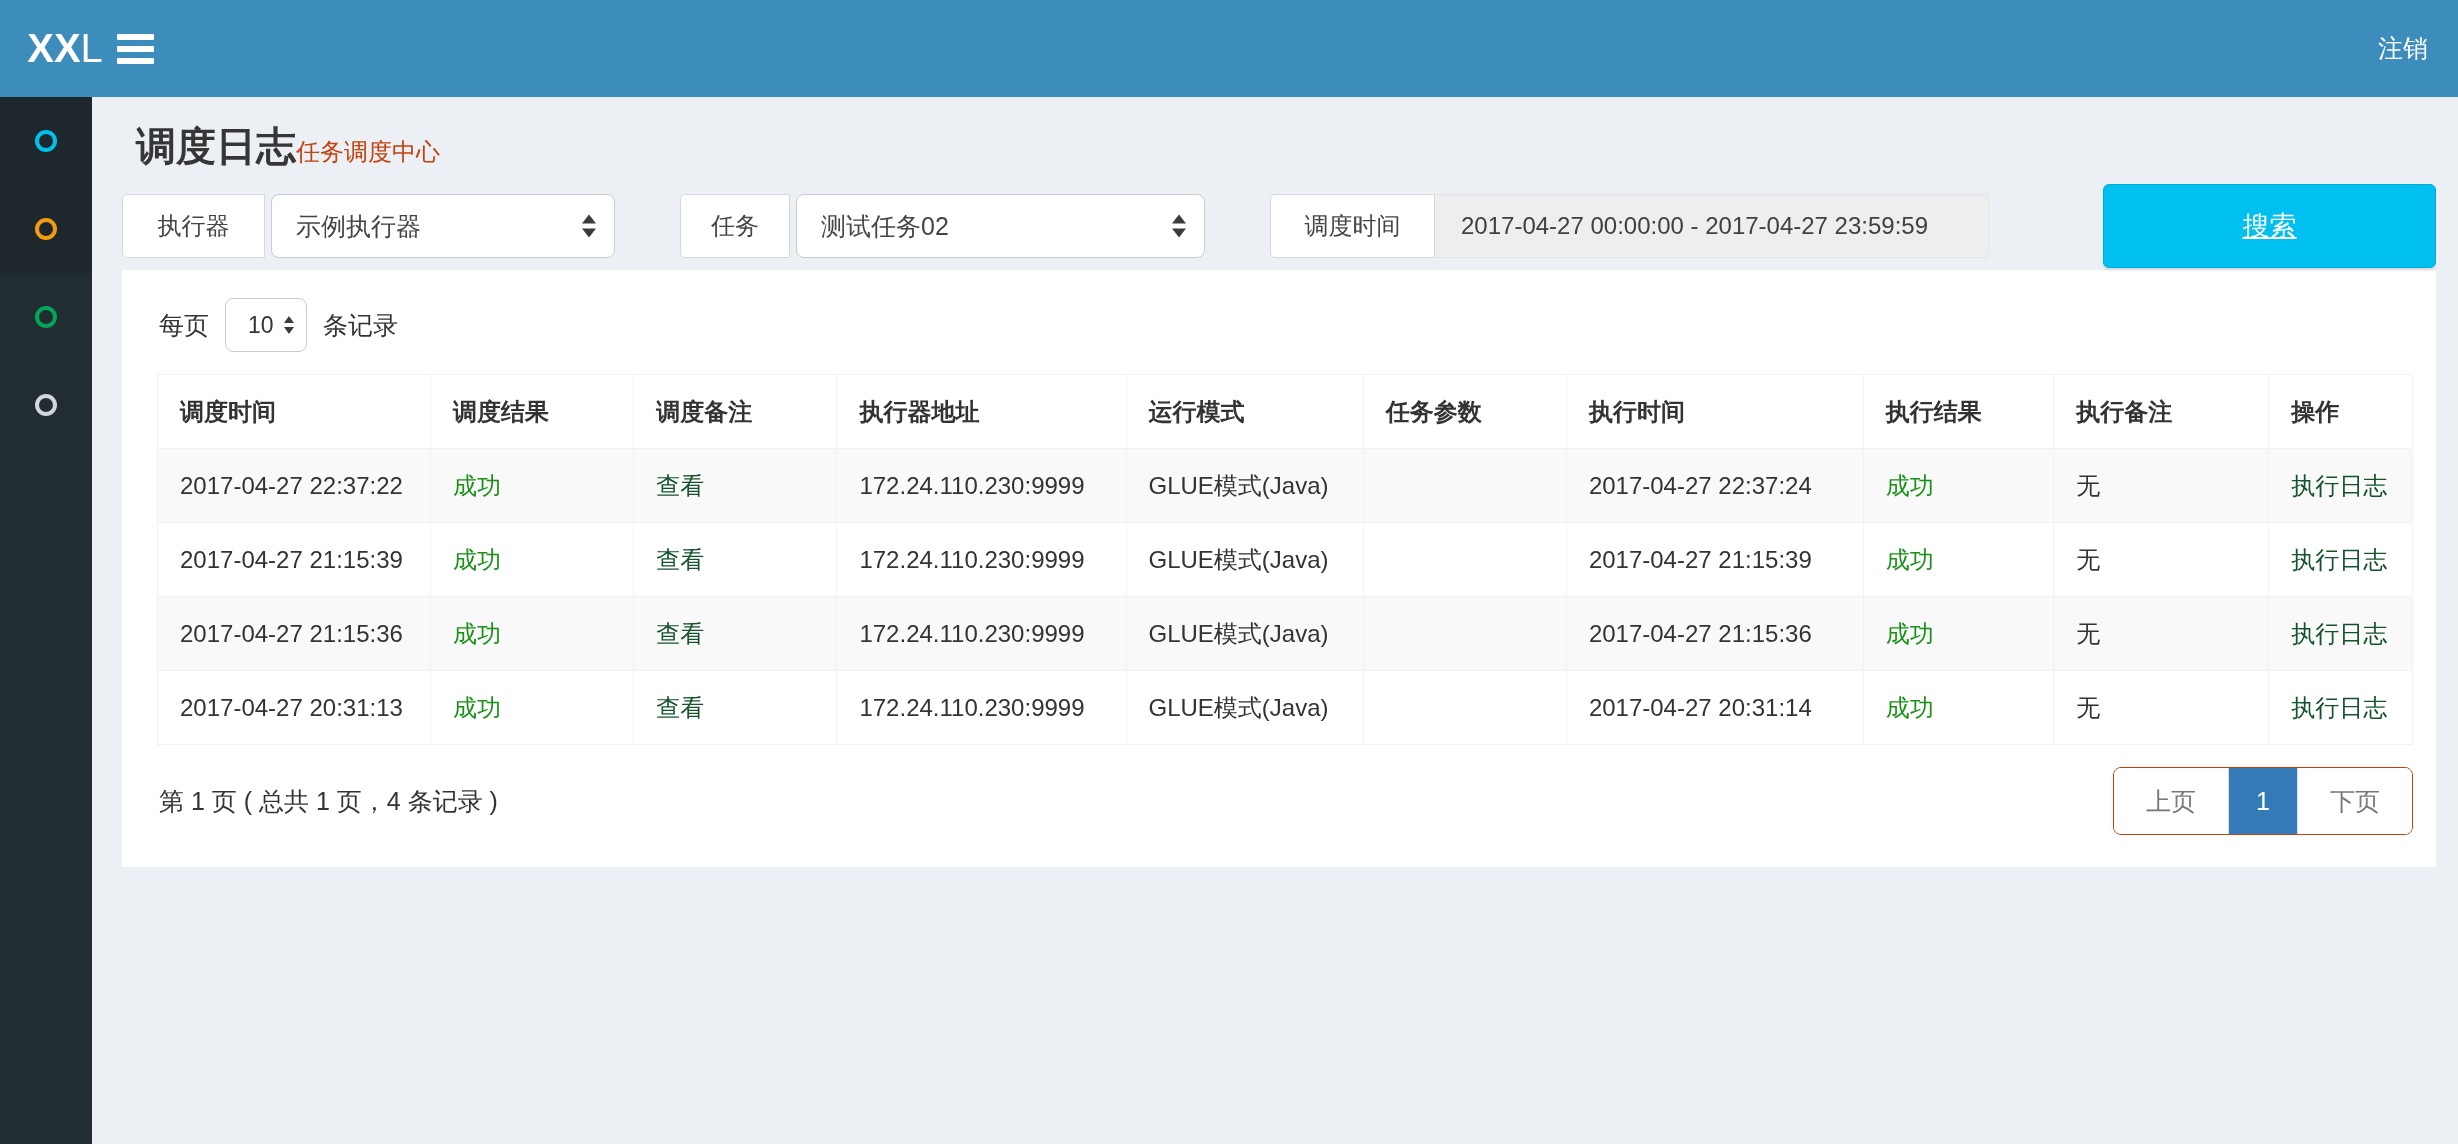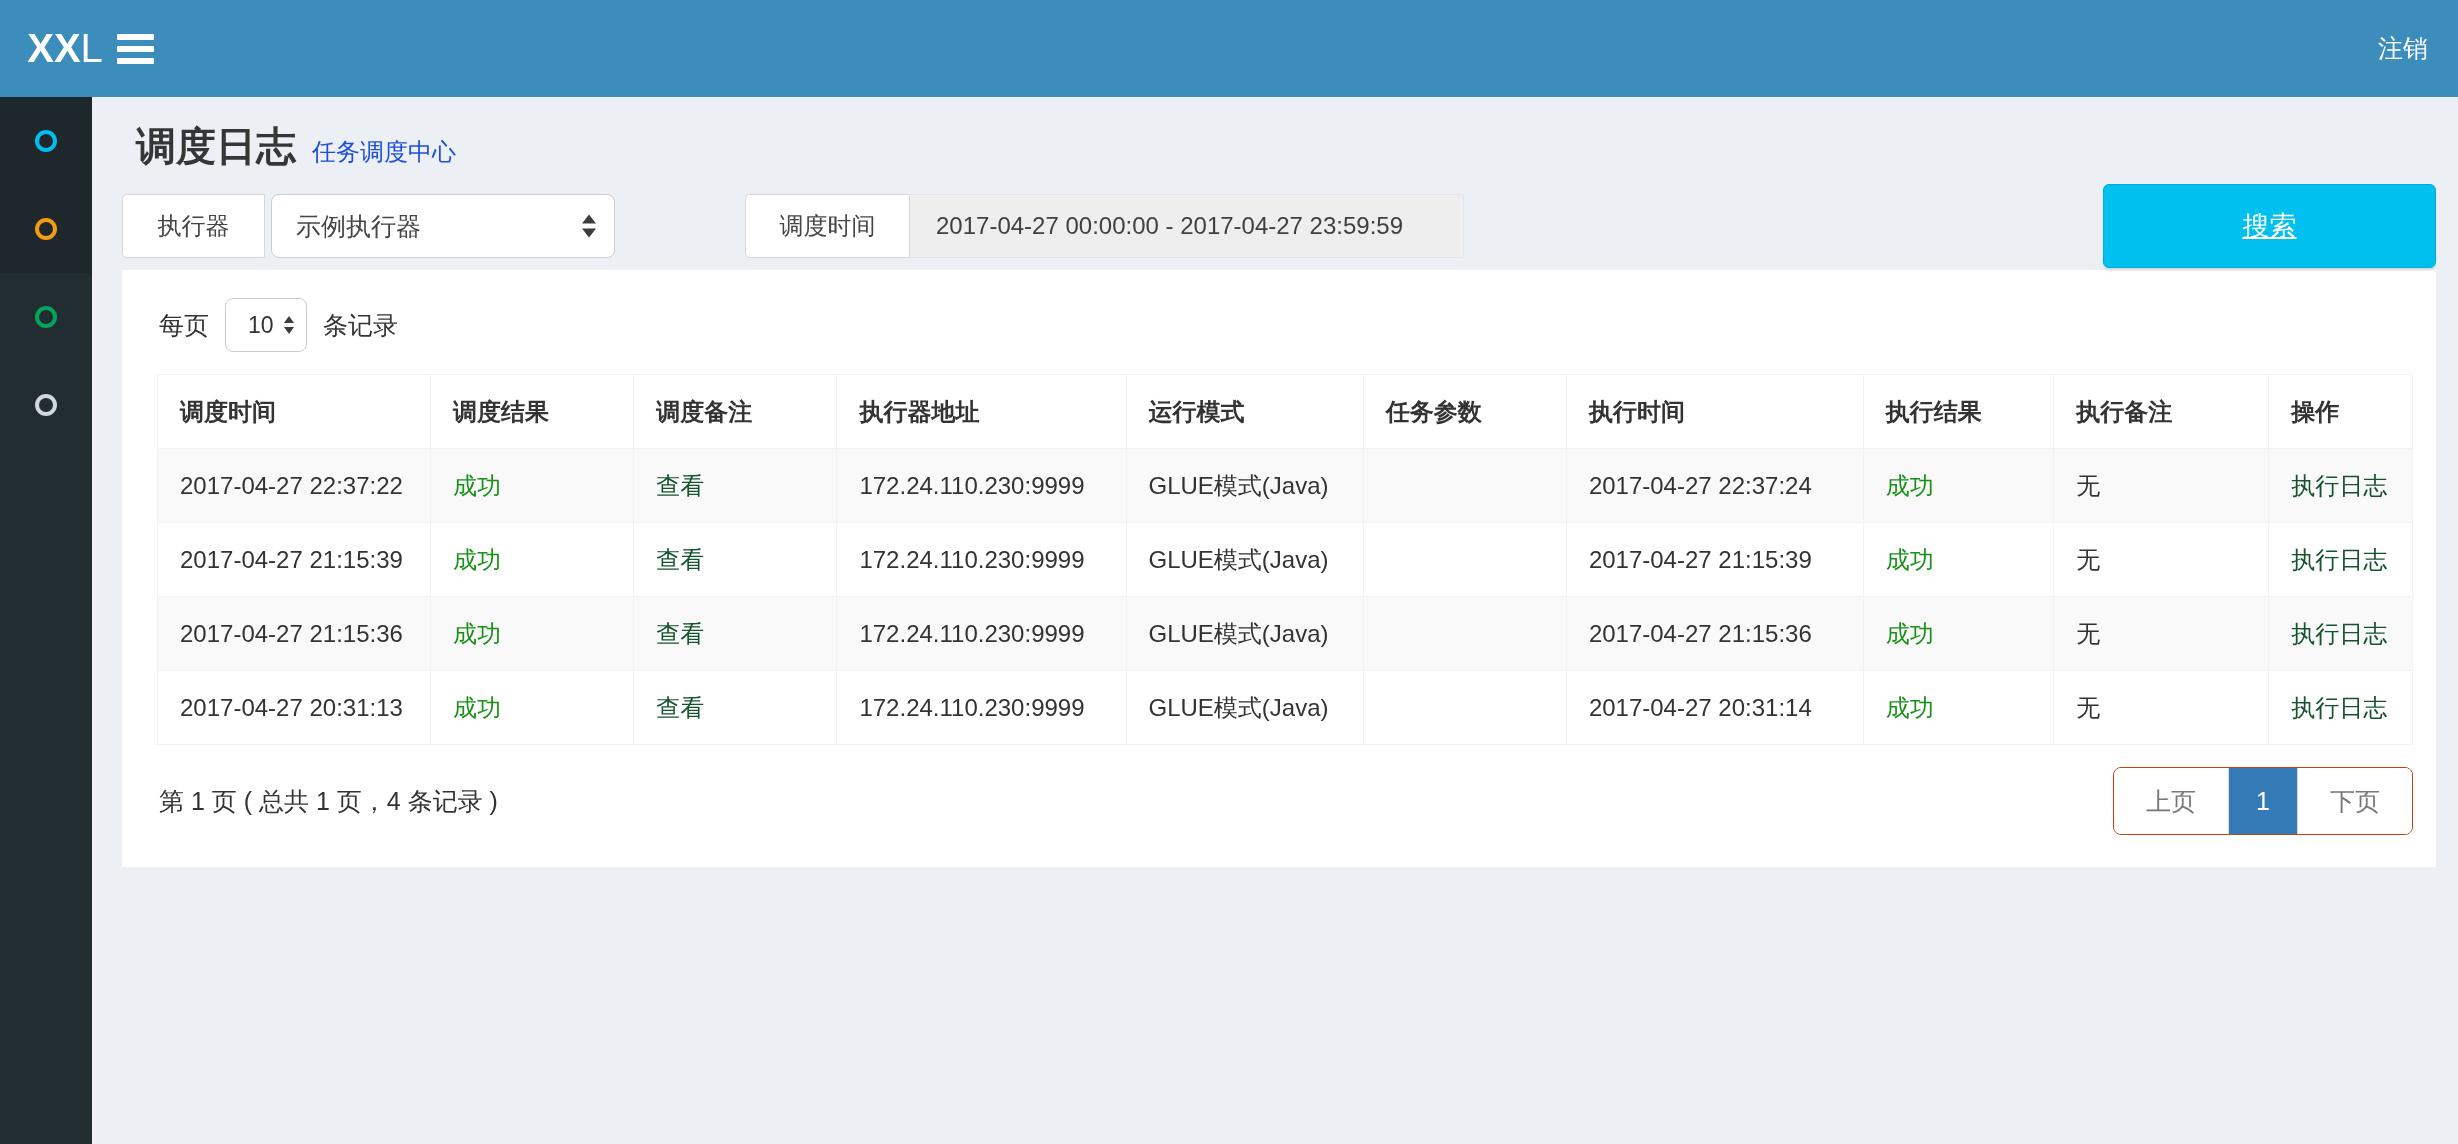--- a/index.html
+++ b/index.html
@@ -20,21 +20,21 @@
   .logout { margin-left:auto; display:flex; align-items:center; padding:0 30px; color:#fff; font-size:25px; cursor:pointer; }
   
   .sidebar { position:absolute; top:97px; left:0; bottom:0; width:92px; background:#222d32; }
   .side-item { height:88px; display:flex; align-items:center; justify-content:center; cursor:pointer; }
   .side-item.dark { background:#1e282c; }
   .circle-icon { display:block; width:22px; height:22px; border-radius:50%; border:4px solid #fff; }
   
   .content { position:absolute; left:92px; top:97px; right:0; bottom:0; }
   .content-header { padding:22px 30px 14px 44px; }
   .page-title { font-size:40px; font-weight:600; color:#363636; display:flex; align-items:baseline; }
-  .page-subtitle { font-size:24px; font-weight:400; color:#1d4ed8; margin-left:16px; }
+  .page-subtitle { font-size:24px; font-weight:400; color:#c2410c; }
   
   .filter-row { display:flex; align-items:center; margin:6px 22px 0 30px; height:64px; }
   .fgroup { display:flex; height:64px; }
   .flabel { background:#fff; border:1px solid #d5d9dd; display:flex; align-items:center; justify-content:center; font-size:24px; color:#454545; border-radius:5px 0 0 5px; }
   .fcontrol { position:relative; background:#fff; border:1px solid #c9cdd1; border-radius:8px; margin-left:6px; display:flex; align-items:center; font-size:25px; color:#454545; padding:0 60px 0 24px; cursor:pointer; }
   .spin { position:absolute; right:18px; top:50%; transform:translateY(-50%); display:flex; flex-direction:column; align-items:center; gap:5px; }
   .tri-up { width:0; height:0; border-left:7px solid transparent; border-right:7px solid transparent; border-bottom:9px solid #3c3c3c; }
   .tri-down { width:0; height:0; border-left:7px solid transparent; border-right:7px solid transparent; border-top:9px solid #3c3c3c; }
   .w-exec-label { width:143px; }  .w-exec-select { width:344px; }
   .w-job-label { width:110px; }   .w-job-select { width:409px; }
@@ -116,20 +116,30 @@
       <div class="flabel w-exec-label">执行器</div>
       <div class="fcontrol w-exec-select">
         <span>示例执行器</span>
         <span class="spin">
             <span class="tri-up"></span>
             <span class="tri-down"></span>
           </span>
       </div>
     </div>
     <div class="gap"></div>
+    <div class="fgroup">
+      <div class="flabel w-job-label">任务</div>
+      <div class="fcontrol w-job-select">
+        <span>测试任务02</span>
+        <span class="spin">
+            <span class="tri-up"></span>
+            <span class="tri-down"></span>
+          </span>
+      </div>
+    </div>
     <div class="gap"></div>
     <div class="fgroup">
       <div class="flabel w-time-label">调度时间</div>
       <div class="finput">2017-04-27 00:00:00 - 2017-04-27 23:59:59</div>
     </div>
     <div class="search-btn">搜索</div>
   </div>
 
   <div class="panel">
 

